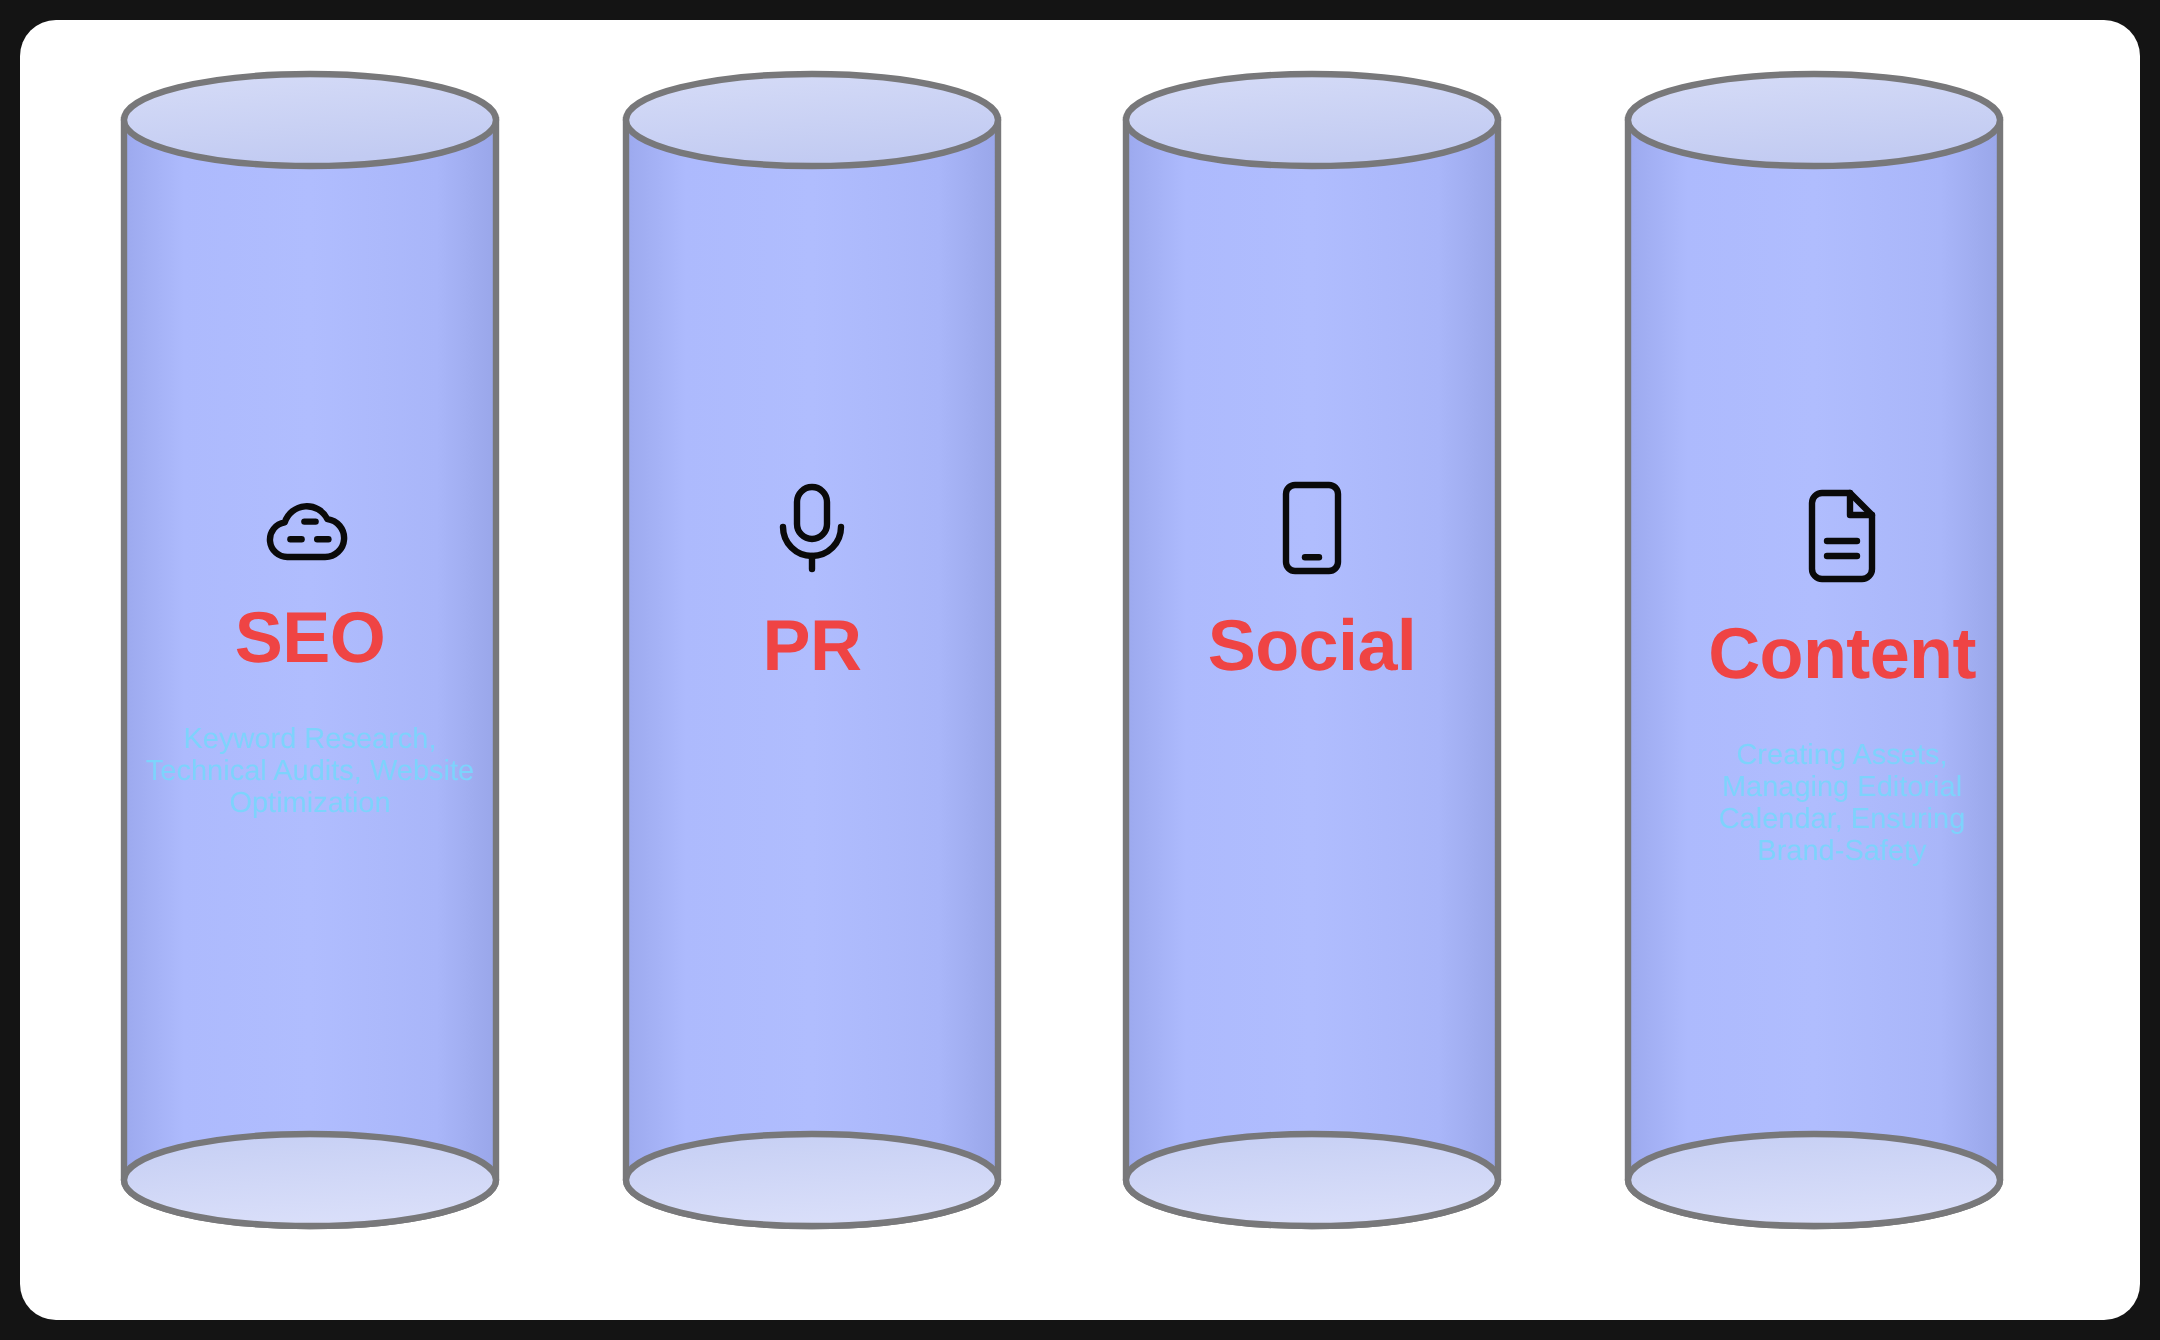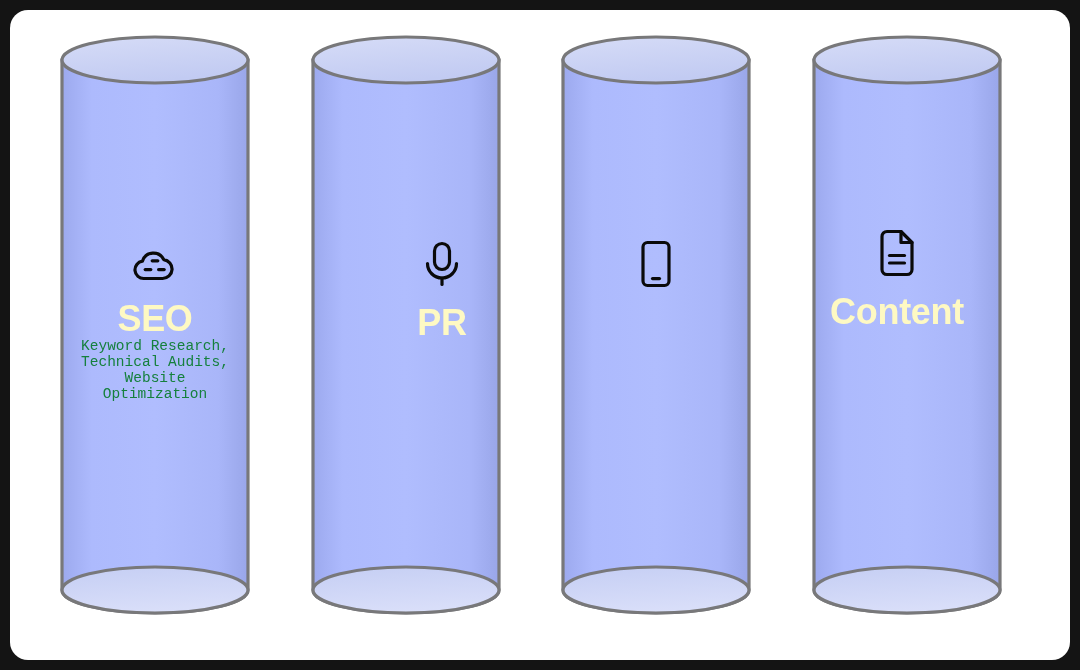--- a/index.html
+++ b/index.html
@@ -47,31 +47,31 @@
   .cyl-icon {
     display: block;
     margin: 0 auto 16px auto;
     line-height: 0;
   }
   .cyl-title {
     font-family: "Liberation Sans", sans-serif;
     font-weight: bold;
     font-size: 36px;
     line-height: 1.05;
-    color: #fef9c3;
-    margin: 0 0 0 0;
+    color: #ef4444;
+    margin: 0 0 24px 0;
     letter-spacing: -0.3px;
     white-space: nowrap;
   }
   .cyl-desc {
-    font-family: Liberation Mono, monospace;
+    font-family: Liberation Sans, sans-serif;
     font-weight: normal;
     font-size: 14.5px;
     line-height: 16.2px;
-    color: #15803d;
+    color: #7dd3fc;
     margin: 0;
     padding: 0 6px;
   }
 </style>
 </head>
 <body>
 
 <div id="stage">
   <div id="card"></div>
 
@@ -122,40 +122,42 @@
         <div class="cyl-icon">
     <svg width="48" height="44" viewBox="0 0 48 44" fill="none" stroke="#0a0a0a" stroke-width="3.2" stroke-linecap="round" stroke-linejoin="round">
       <path d="M16.5 38.5h15a9.5 9.5 0 0 0 1.2-18.93A11.5 11.5 0 0 0 11.4 21.2 8.7 8.7 0 0 0 13 38.5h3.5Z"></path>
       <path d="M21.2 20.8h5.6"></path>
       <path d="M14.2 29.6h5.6"></path>
       <path d="M27.6 29.6h5.6"></path>
     </svg></div>
         <div class="cyl-title">SEO</div>
         <div class="cyl-desc">Keyword Research, Technical Audits, Website Optimization</div>
       </div>
-      <div class="cyl-content" style="left: 313px; top: 240px; width: 186px; padding-left: 36px;">
+      <div class="cyl-content" style="left: 313px; top: 240px; width: 186px;">
         <div class="cyl-icon">
     <svg width="44" height="48" viewBox="0 0 44 48" fill="none" stroke="#0a0a0a" stroke-width="3.2" stroke-linecap="round" stroke-linejoin="round">
       <rect x="14.5" y="3.5" width="15" height="26" rx="7.5"></rect>
       <path d="M7.5 23.5a14.5 14.5 0 0 0 29 0"></path>
       <path d="M22 38v6.5"></path>
     </svg></div>
         <div class="cyl-title">PR</div>
       </div>
       <div class="cyl-content" style="left: 563px; top: 240px; width: 186px;">
         <div class="cyl-icon">
     <svg width="34" height="48" viewBox="0 0 34 48" fill="none" stroke="#0a0a0a" stroke-width="3.2" stroke-linecap="round" stroke-linejoin="round">
       <rect x="4" y="2.5" width="26" height="43" rx="4.5"></rect>
       <path d="M13.5 38.6h7"></path>
     </svg></div>
+        <div class="cyl-title">Social</div>
       </div>
-      <div class="cyl-content" style="left: 814px; top: 229px; width: 166px;">
+      <div class="cyl-content" style="left: 814px; top: 244px; width: 166px; padding-left: 24px;">
         <div class="cyl-icon">
     <svg width="42" height="48" viewBox="0 0 42 48" fill="none" stroke="#0a0a0a" stroke-width="3.2" stroke-linecap="round" stroke-linejoin="round">
       <path d="M25 2.5H11a5 5 0 0 0-5 5v33a5 5 0 0 0 5 5h20a5 5 0 0 0 5-5V13.5L25 2.5Z"></path>
       <path d="M25 2.5v11h11"></path>
       <path d="M13.5 26.5h15"></path>
       <path d="M13.5 34h15"></path>
     </svg></div>
         <div class="cyl-title">Content</div>
+        <div class="cyl-desc">Creating Assets, Managing Editorial Calendar, Ensuring Brand-Safety</div>
       </div>
     </div>
 </div>
 
 </body></html>

